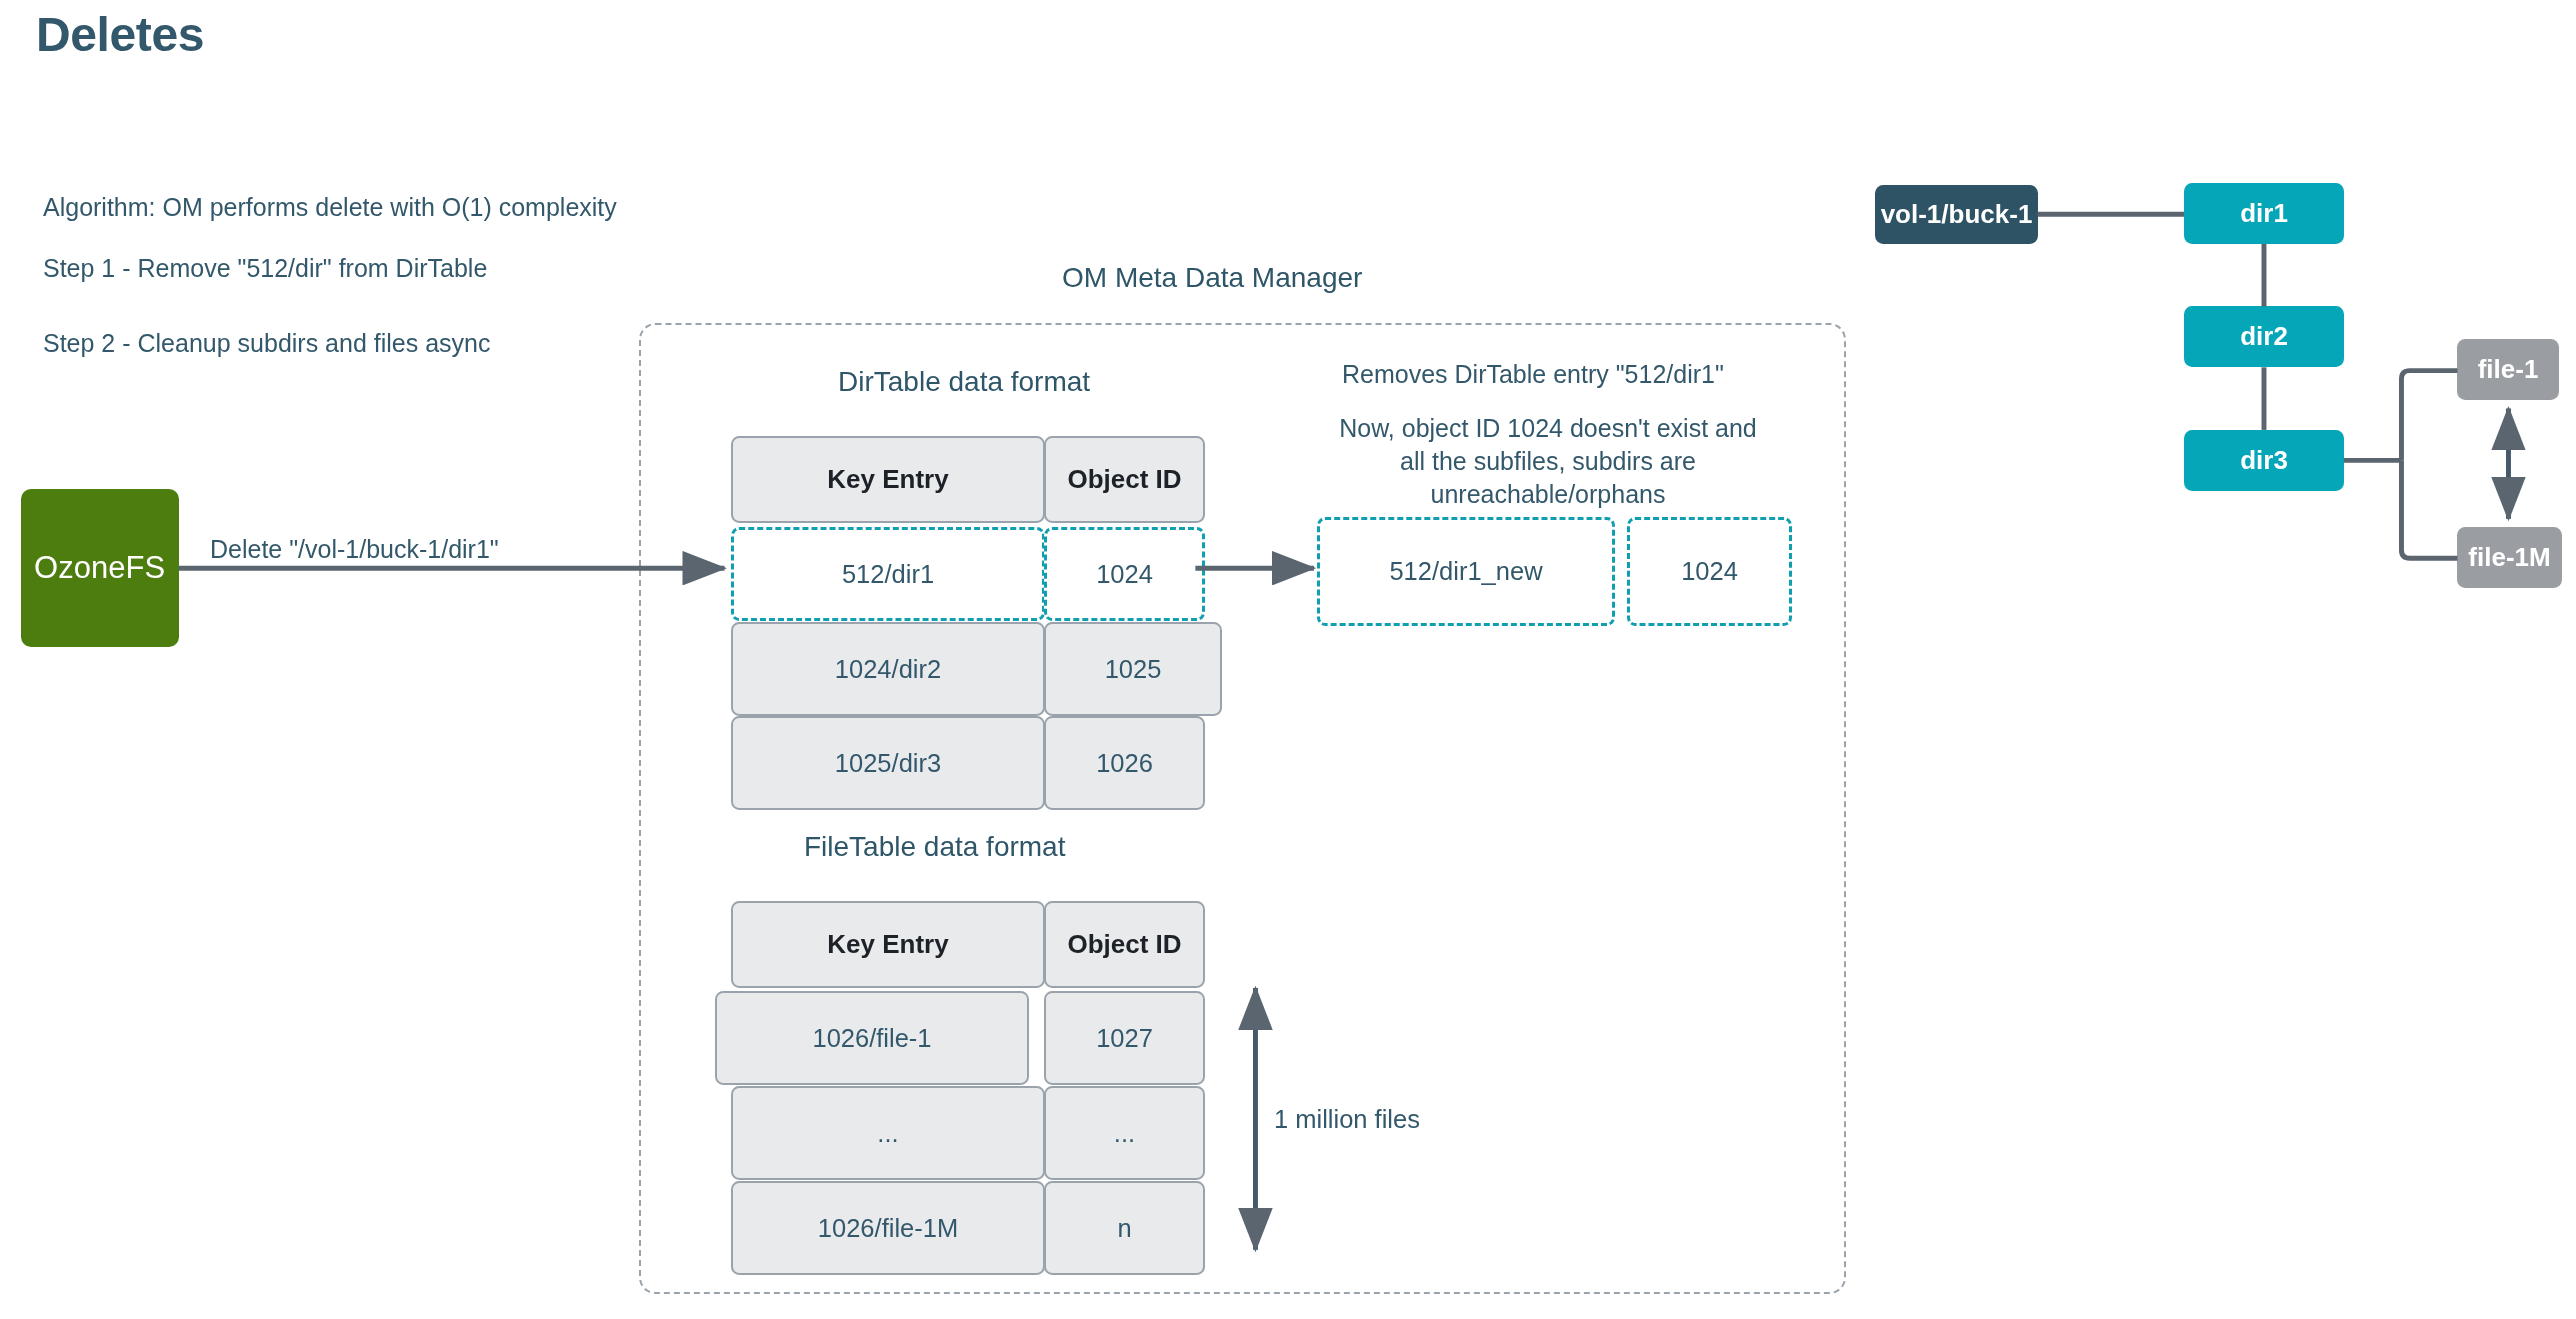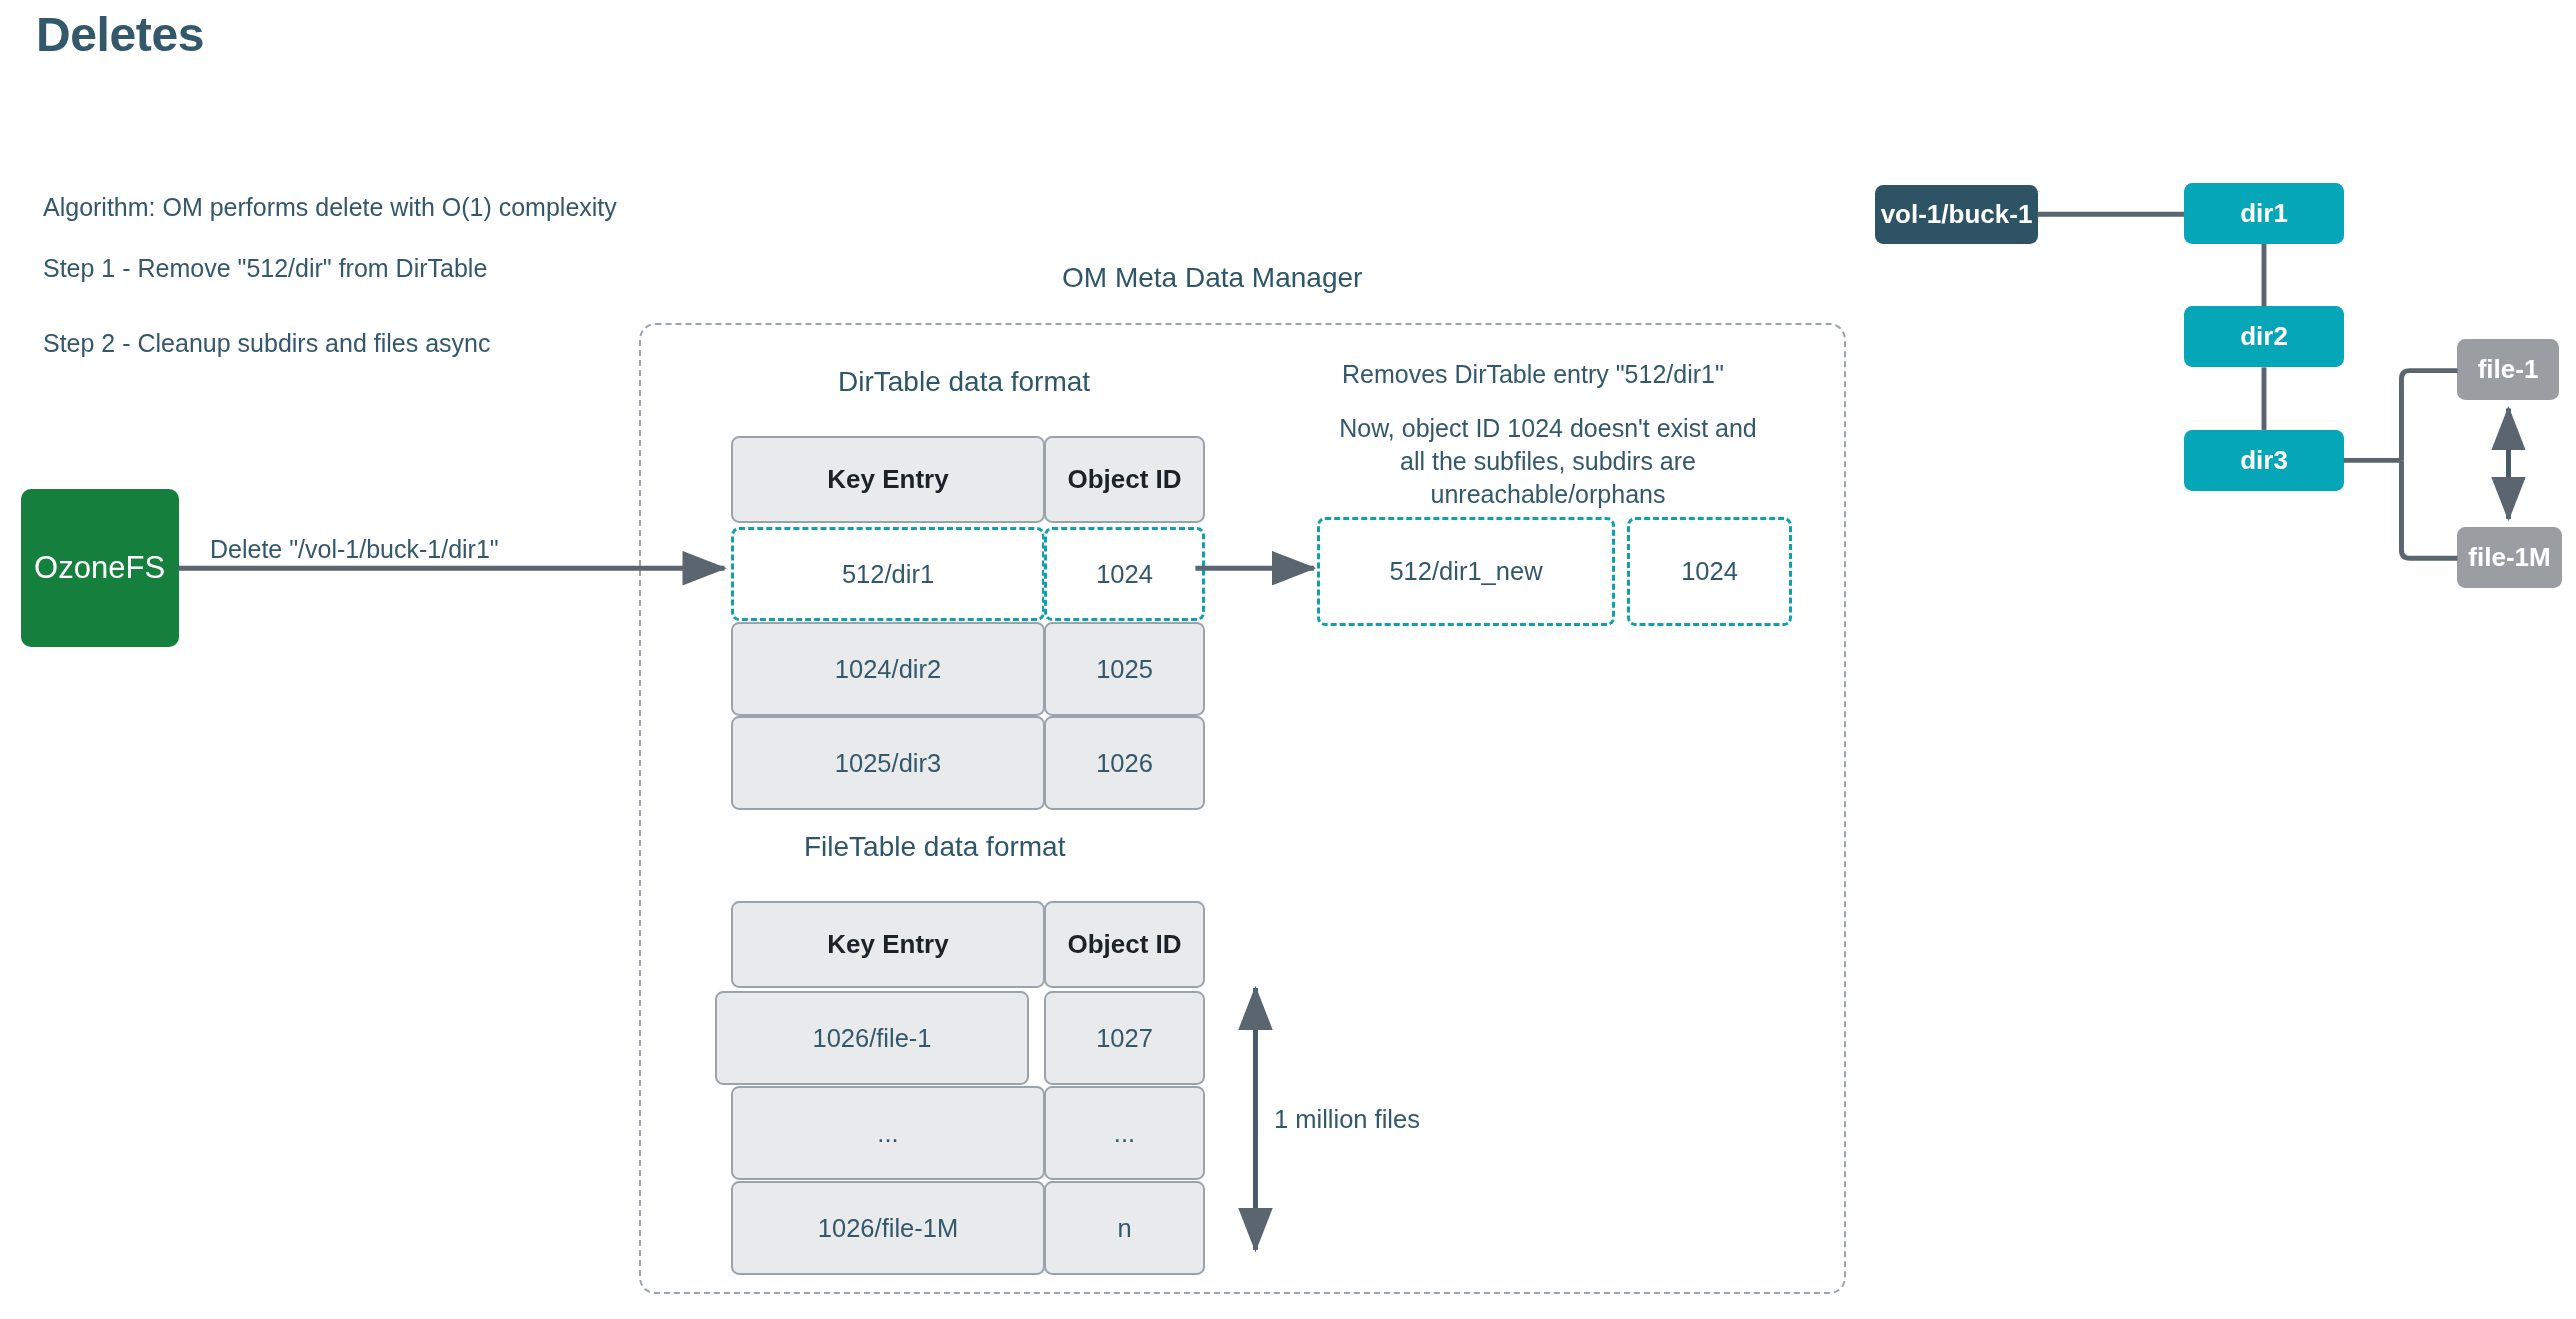--- a/index.html
+++ b/index.html
@@ -33,21 +33,21 @@
     white-space: nowrap;
   }
   #note-0 { left: 43px; top: 193px; }
   #note-1 { left: 43px; top: 254px; }
   #note-2 { left: 43px; top: 329px; }
 
   
   #ozonefs-box {
     left: 20.6px; top: 489px;
     width: 158px; height: 158px;
-    background: #15803d;
+    background: #4d7c0f;
     border-radius: 10px;
     display: flex; align-items: center; justify-content: center;
     color: #ffffff;
     font-size: 31px;
   }
   #delete-label {
     left: 210px; top: 535px;
     font-size: 25px;
     color: #33586b;
     white-space: nowrap;
@@ -175,21 +175,21 @@
 
   <div class="abs section-title" id="dirtable-title">DirTable data format</div>
 
   <div class="cell head" style="left:731px; top:426px; width:314px; height:87px;">Key Entry</div>
   <div class="cell head" style="left:1044px; top:426px; width:161px; height:87px;">Object ID</div>
 
   <div class="cell highlight" style="left:731px; top:517px; width:314px; height:94px;text-align:right;">512/dir1</div>
   <div class="cell highlight" style="left:1044px; top:517px; width:161px; height:94px;">1024</div>
 
   <div class="cell" style="left:731px; top:612px; width:314px; height:94px;">1024/dir2</div>
-  <div class="cell" style="left:1044px; top:612px; width:161px; height:94px;">1025</div>
+  <div class="cell" style="left:1044px; top:612px; width:178px; height:94px;">1025</div>
 
   <div class="cell" style="left:731px; top:706px; width:314px; height:94px;">1025/dir3</div>
   <div class="cell" style="left:1044px; top:706px; width:161px; height:94px;">1026</div>
 
   <div class="abs" id="removes-line">Removes DirTable entry "512/dir1"</div>
   <div class="abs" id="orphan-note">Now, object ID 1024 doesn't exist and all the subfiles, subdirs are unreachable/orphans</div>
 
   <div class="dashbox" style="left:1317px; top:517px; width:298px; height:109px;">512/dir1_new</div>
   <div class="dashbox" style="left:1627px; top:517px; width:165px; height:109px;">1024</div>
 

